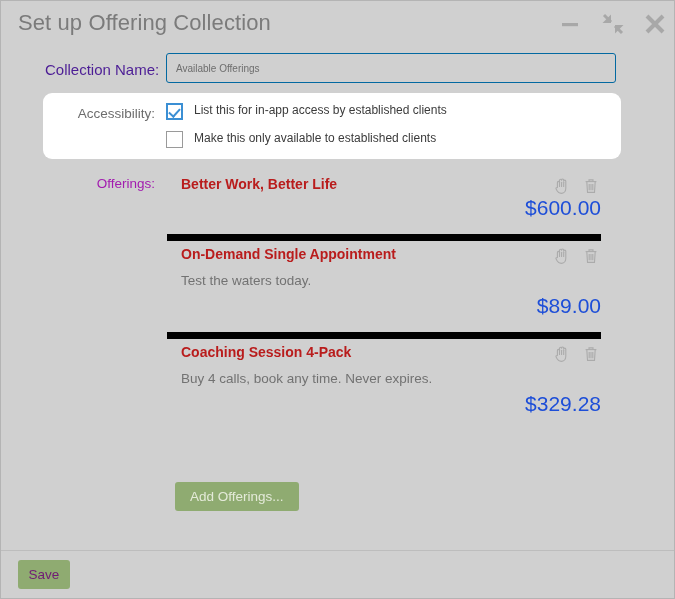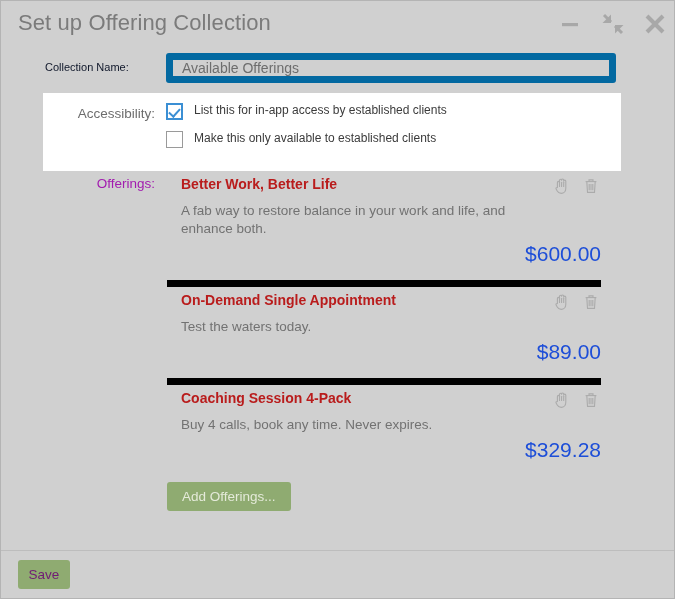--- a/index.html
+++ b/index.html
@@ -63,49 +63,50 @@
     left: 0;
     top: 52px;
     width: 675px;
     height: 34px;
   }
   #label-collection-name {
     position: absolute;
     left: 44px;
     top: 8px;
     width: 110px;
-    font-size: 11px;
-    color: #0f172a;
+    font-size: 15px;
+    color: #4c1d95;
     white-space: nowrap;
   }
   #input-collection-name {
     position: absolute;
     left: 165px;
     top: 0;
     width: 450px;
     height: 30px;
     box-sizing: border-box;
     background: #d0d0d0;
-    border: 7px solid #0369a1;
+    border: 1px solid #0369a1;
     border-radius: 3px;
     padding: 0 9px;
     font-family: "Liberation Sans", sans-serif;
-    font-size: 14px;
+    font-size: 10px;
     color: #6d6d6d;
     outline: none;
   }
 
   
   #panel-accessibility {
     position: absolute;
     left: 42px;
     top: 92px;
     width: 578px;
-    height: 78px;
+    height: 66px;
     background: #ffffff;
+    border-radius: 9px;
   }
   #label-accessibility {
     position: absolute;
     left: 0px;
     top: 13px;
     width: 112px;
     text-align: right;
     font-size: 13.5px;
     color: #6d6d6d;
     white-space: nowrap;
@@ -206,21 +207,21 @@
   .icon-btn {
     width: 20px;
     height: 20px;
     cursor: pointer;
   }
   .icon-btn svg { display: block; }
 
   
   #btn-add-offerings {
     position: absolute;
-    left: 166px;
+    left: 174px;
     top: 481px;
     height: 29px;
     padding: 0 15px;
     box-sizing: border-box;
     background: #8fab71;
     border: none;
     border-radius: 3px;
     color: #e4ead9;
     font-family: "Liberation Sans", sans-serif;
     font-size: 13.5px;
@@ -307,21 +308,20 @@
       <div class="cblabel">Make this only available to established clients</div>
     </div>
   </div>
 
   <div id="label-offerings">Offerings:</div>
 
   <div id="offerings-list">
 
     <div class="offering">
       <div class="offering-title">Better Work, Better Life</div>
-      <div class="offering-desc">A fab way to restore balance in your work and life, and enhance both.</div>
       <div class="offering-price">$600.00</div>
       <div class="offering-actions">
         <div class="icon-btn">
           <svg width="20" height="20" viewBox="0 0 20 20" aria-hidden="true">
             <path d="M5.4 11.6 V6.4 a1.05 1.05 0 0 1 2.1 0 V4.3 a1.05 1.05 0 0 1 2.1 0 V4.0 a1.05 1.05 0 0 1 2.1 0 V5.2 a1.05 1.05 0 0 1 2.1 0 V12.2 c0 3.0 -1.9 5.2 -4.6 5.2 c-2.0 0 -3.2 -1.0 -4.0 -2.4 L4.0 12.8 a1.0 1.0 0 0 1 1.4 -1.2 Z" fill="none" stroke="#ababab" stroke-width="1.1" stroke-linejoin="round"></path>
             <g stroke="#ababab" stroke-width="1.1" stroke-linecap="round">
               <line x1="7.5" y1="6.6" x2="7.5" y2="10.4"></line>
               <line x1="9.6" y1="6.3" x2="9.6" y2="10.4"></line>
               <line x1="11.7" y1="6.3" x2="11.7" y2="10.4"></line>
             </g>

